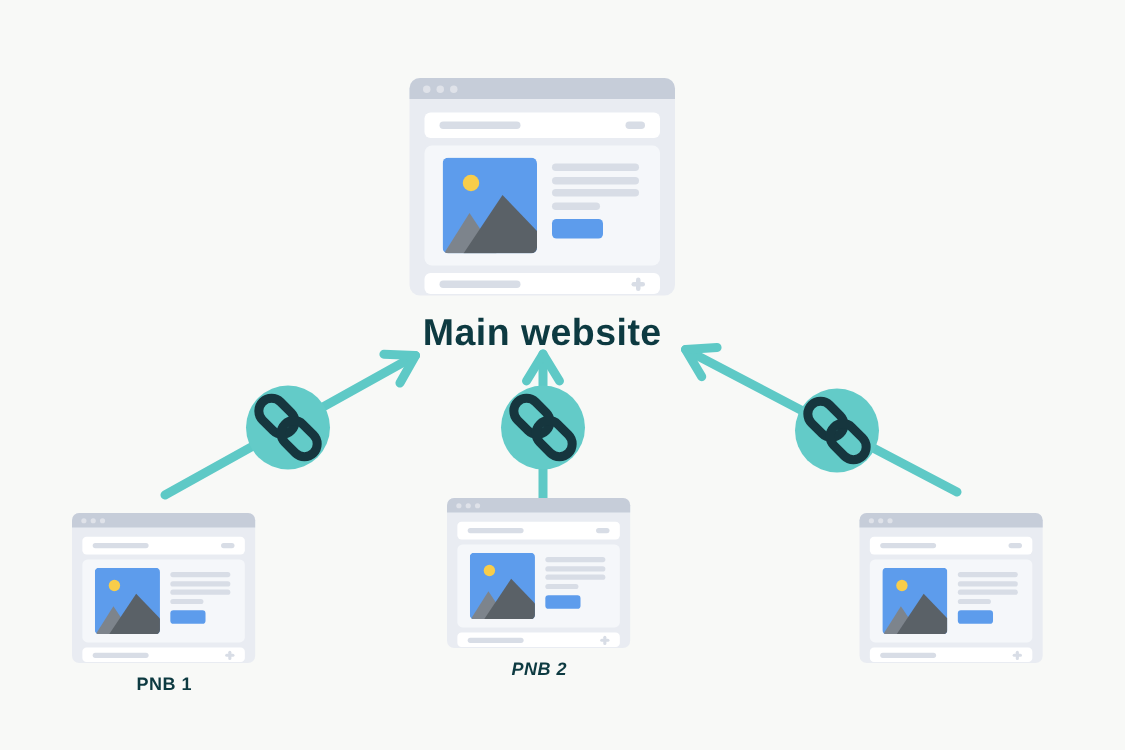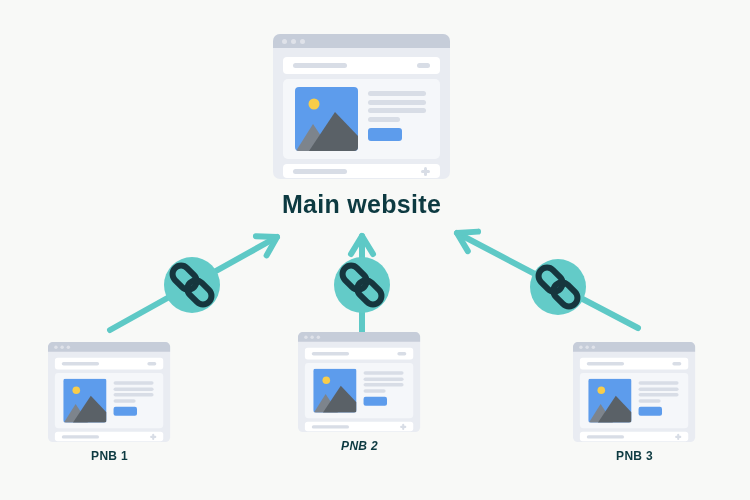--- a/index.html
+++ b/index.html
@@ -84,21 +84,21 @@
     </g>
     <g>
       <circle class="badge" cx="558" cy="287" r="28"></circle>
       <g transform="translate(558,287) rotate(45)">
         <rect class="chain" x="-24" y="-8.5" width="27" height="17" rx="8.5"></rect>
         <rect class="chain" x="-3" y="-8.5" width="27" height="17" rx="8.5"></rect>
       </g>
     </g>
   </svg>
 
-  <div class="site site--lg" style="left:273px;top:34px;">
+  <div class="site site--lg" style="left:273px;top:52px;">
     <div class="mockwrap">
   <div class="browser">
     <div class="chrome">
       <span class="dot"></span>
       <span class="dot"></span>
       <span class="dot"></span>
     </div>
     <div class="bbody">
       <div class="bar bar--header">
         <span class="hline"></span>
@@ -241,16 +241,15 @@
           <div class="btn"></div>
         </div>
       </div>
       <div class="bar bar--footer">
         <span class="hline"></span>
         <span class="plus"></span>
       </div>
     </div>
   </div>
 </div>
-    <div class="label">PNB 3</div>
   </div>
 
 </div>
 
 </body></html>

